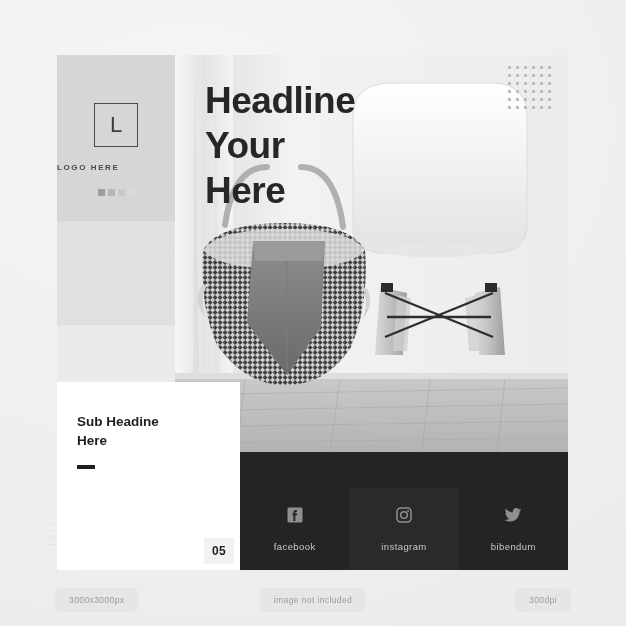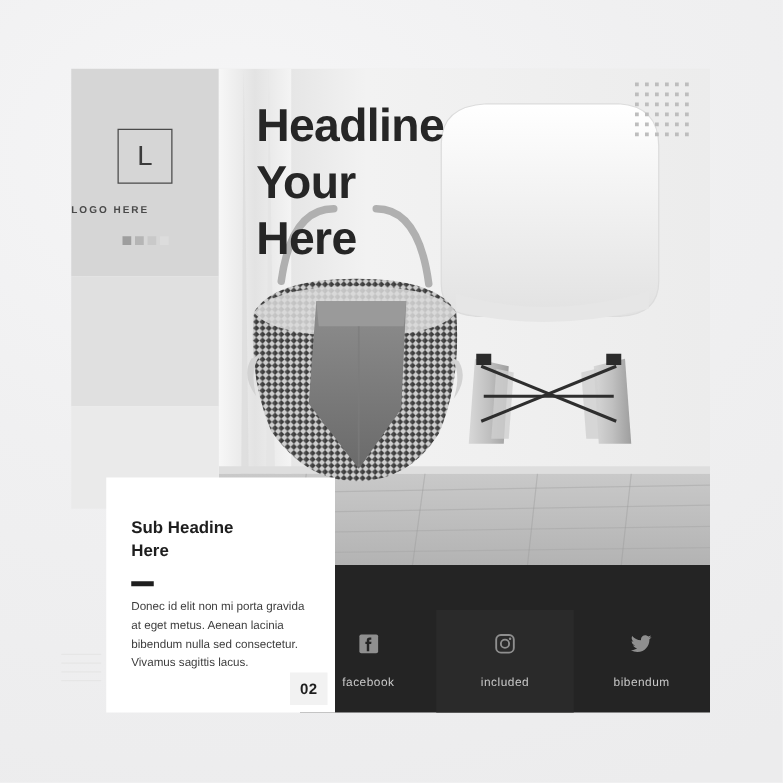--- a/index.html
+++ b/index.html
@@ -62,21 +62,20 @@
   .social{flex:1;display:flex;flex-direction:column;align-items:center;
     justify-content:center;gap:17px;margin-top:36px;}
   .social:nth-child(2){background:#2a2a2a;}
   .social .ico{width:18px;height:18px;display:block;}
   .social .lbl{font-size:9.5px;color:#c9c9c9;letter-spacing:.4px;}
 
   
   #card{
     position:absolute;left:57px;top:382px;width:183px;height:188px;
     background:#ffffff;
-    margin-left:28px;
   }
   #card-title{
     position:absolute;left:20px;top:30px;width:150px;
     font-size:13.5px;line-height:1.42;font-weight:700;color:#1e1e1e;
   }
   #card-rule{position:absolute;left:20px;top:83px;width:18px;height:3.5px;
     background:#1e1e1e;}
   #card-body{
     position:absolute;left:20px;top:96px;width:148px;
     font-size:9.3px;line-height:1.62;color:#3d3d3d;
@@ -269,21 +268,21 @@
         <path d="M14.6 12.2h-2.1V20h-2.6v-7.8H8.4V9.9h1.5V8.4c0-1.9 1-3 3.1-3h1.7v2.4h-1.2c-.7 0-.9.3-.9.9v1.2h2.3z" fill="#242424"></path>
       </svg>
       <span class="lbl">facebook</span>
     </div>
     <div class="social">
       <svg class="ico" viewBox="0 0 24 24">
         <rect x="2.6" y="2.6" width="18.8" height="18.8" rx="5" fill="none" stroke="#8f8f8f" stroke-width="2"></rect>
         <circle cx="12" cy="12" r="4.4" fill="none" stroke="#8f8f8f" stroke-width="2"></circle>
         <circle cx="17.4" cy="6.7" r="1.3" fill="#8f8f8f"></circle>
       </svg>
-      <span class="lbl">included</span>
+      <span class="lbl">instagram</span>
     </div>
     <div class="social">
       <svg class="ico" viewBox="0 0 24 24">
         <path d="M23 4.9c-.8.4-1.7.6-2.6.8.9-.6 1.6-1.4 2-2.5-.9.5-1.8.9-2.9 1.1-.8-.9-2-1.5-3.3-1.5-2.5 0-4.5 2-4.5 4.5 0 .4 0 .7.1 1C7.9 8.1 4.6 6.3 2.4 3.6c-.4.7-.6 1.4-.6 2.3 0 1.6.8 3 2 3.8-.7 0-1.4-.2-2-.6v.1c0 2.2 1.5 4 3.6 4.4-.4.1-.8.2-1.2.2-.3 0-.6 0-.8-.1.6 1.8 2.3 3.1 4.2 3.1-1.6 1.2-3.5 1.9-5.6 1.9H1c2 1.3 4.4 2 6.9 2 8.3 0 12.8-6.9 12.8-12.8v-.6c.9-.6 1.7-1.4 2.3-2.4z" fill="#8f8f8f"></path>
       </svg>
       <span class="lbl">bibendum</span>
     </div>
   </div>
 
   <div id="card-lines">
@@ -292,18 +291,22 @@
       <i></i>
       <i></i>
   </div>
 
   <div id="card">
     <div id="card-title">
       <div>Sub Headine</div>
       <div>Here</div>
     </div>
     <div id="card-rule"></div>
-    <div id="card-body">Donec id elit non mi porta gravida at eget metus. Aenean lacinia bibendum nulla sed consectetur. Vivamus sagittis lacus.</div>
-    <div id="card-num">02</div>
-  </div>
-
+    <div id="card-num">05</div>
+  </div>
+
+  <div id="pills">
+    <div class="pill" id="pill-0">3000x3000px</div>
+    <div class="pill" id="pill-1">image not included</div>
+    <div class="pill" id="pill-2">300dpi</div>
+  </div>
 
 </div>
 
 </body></html>

